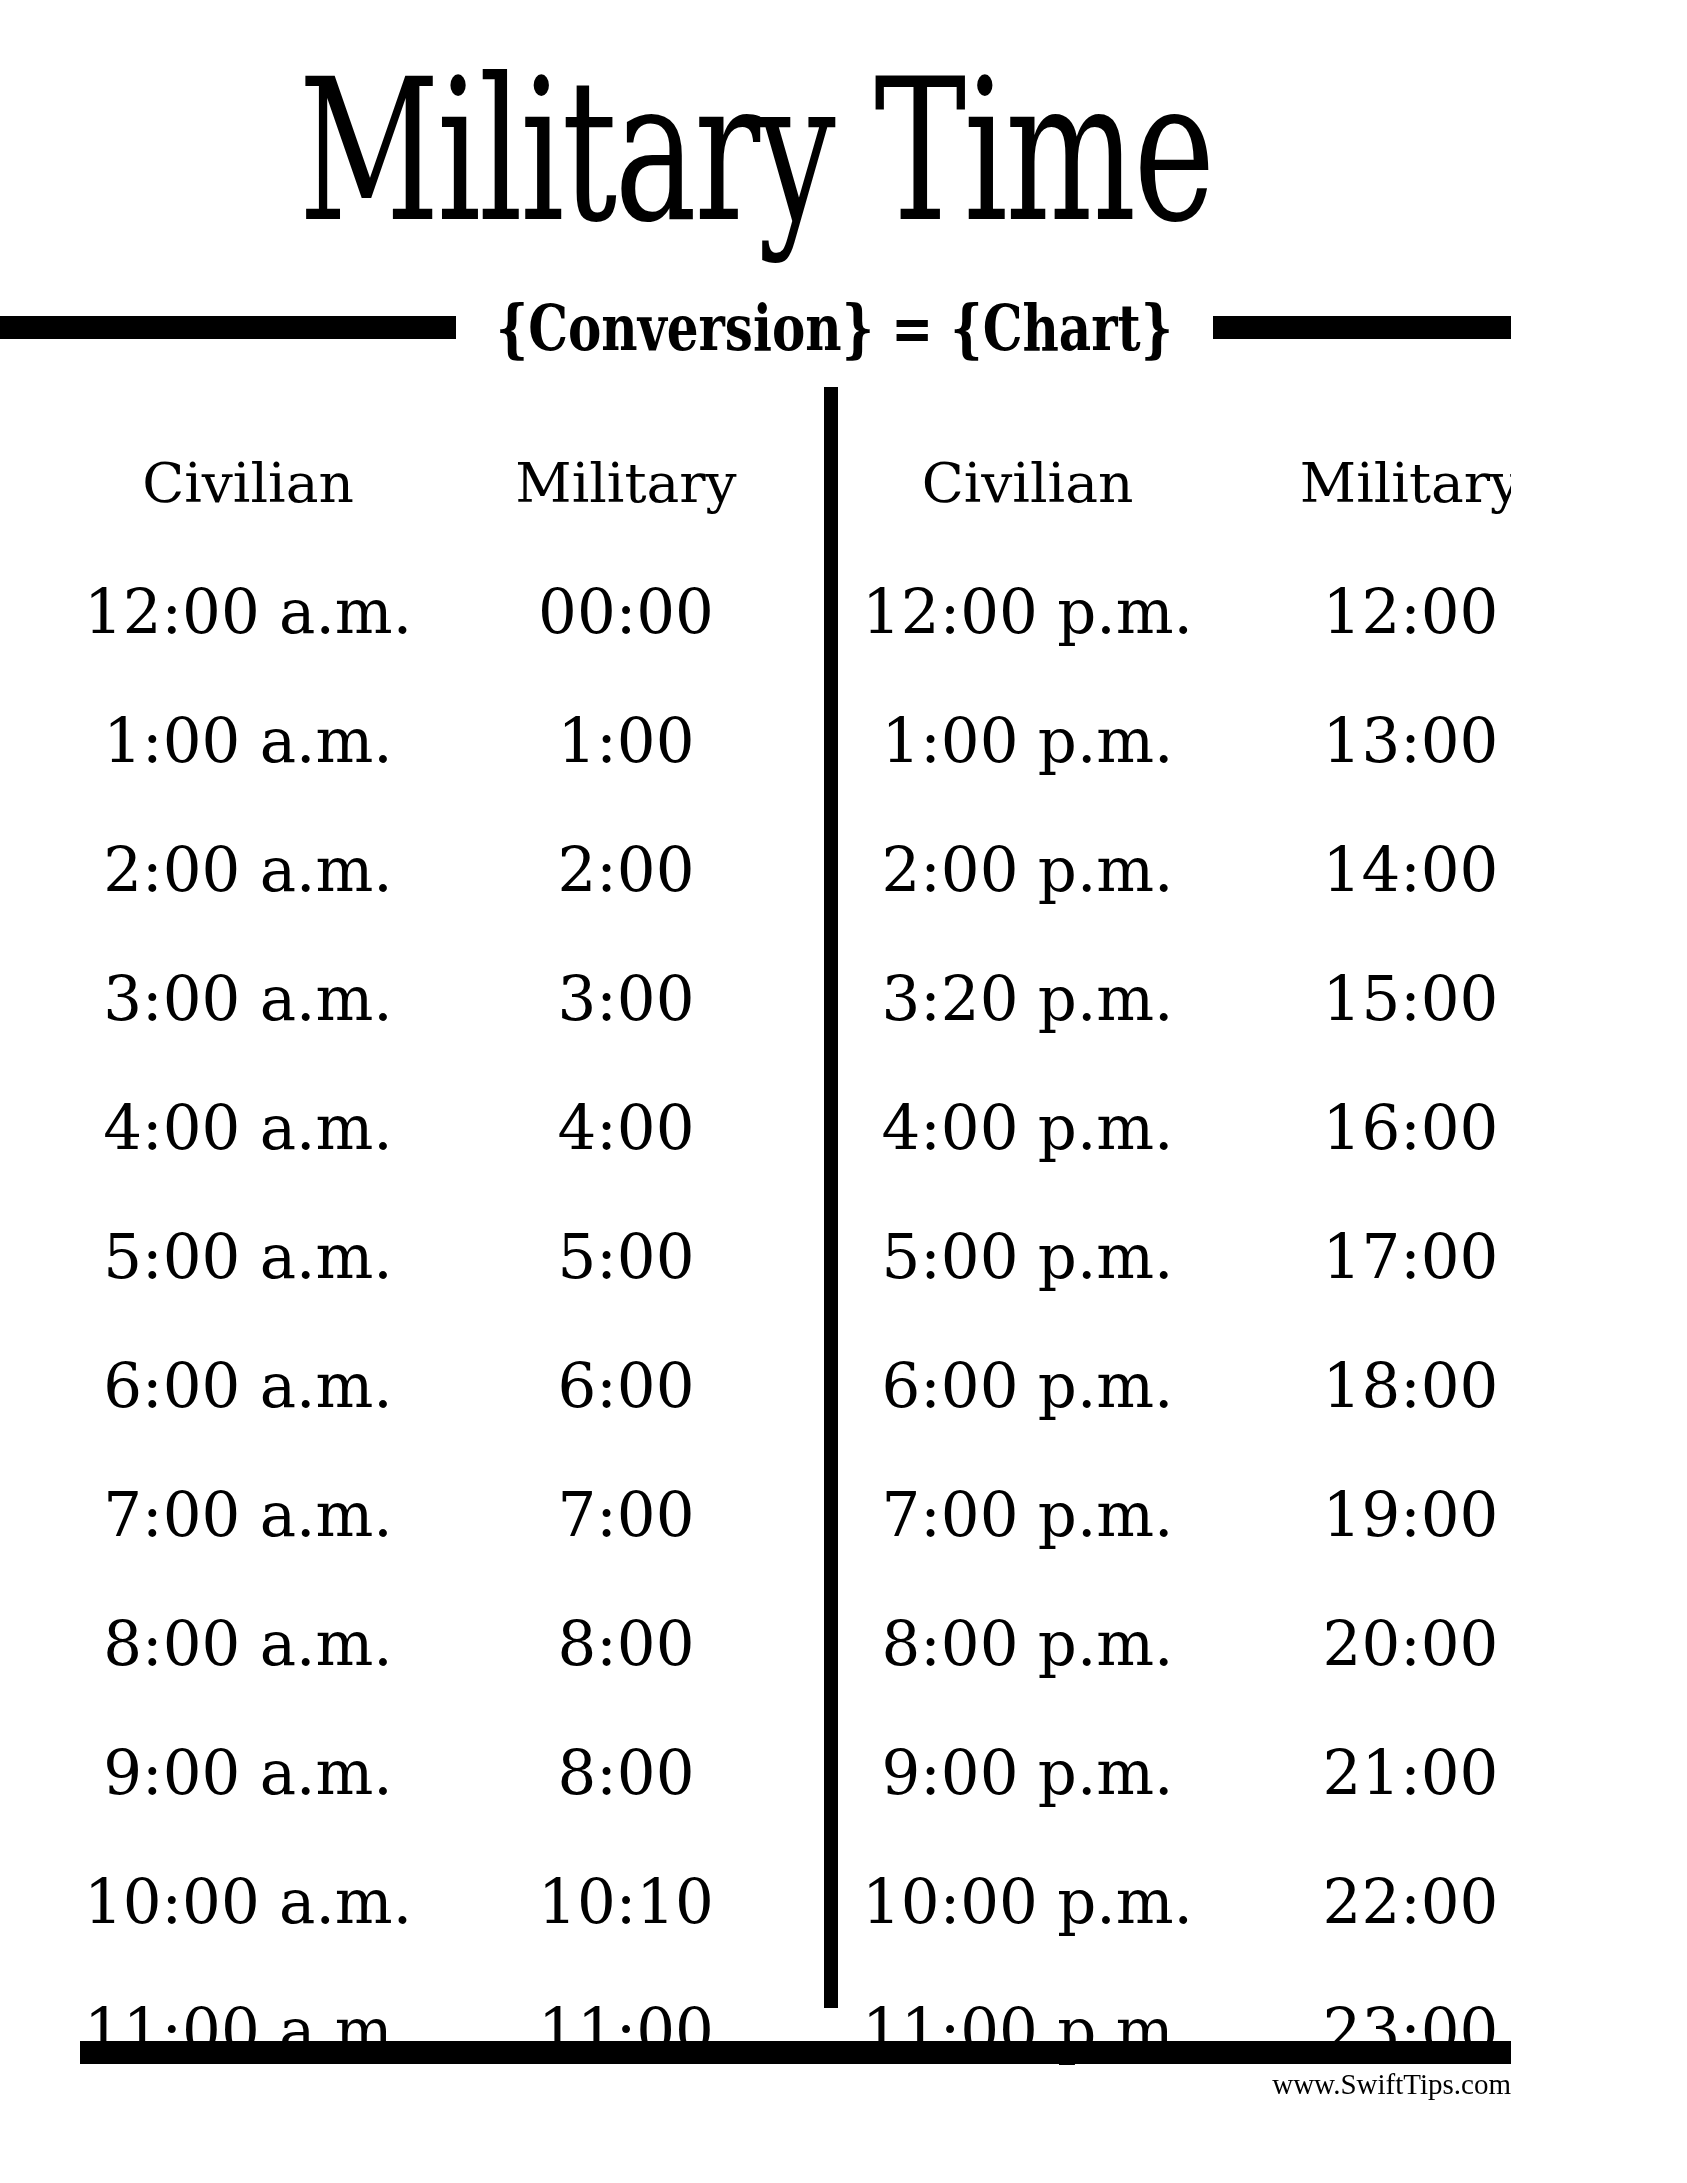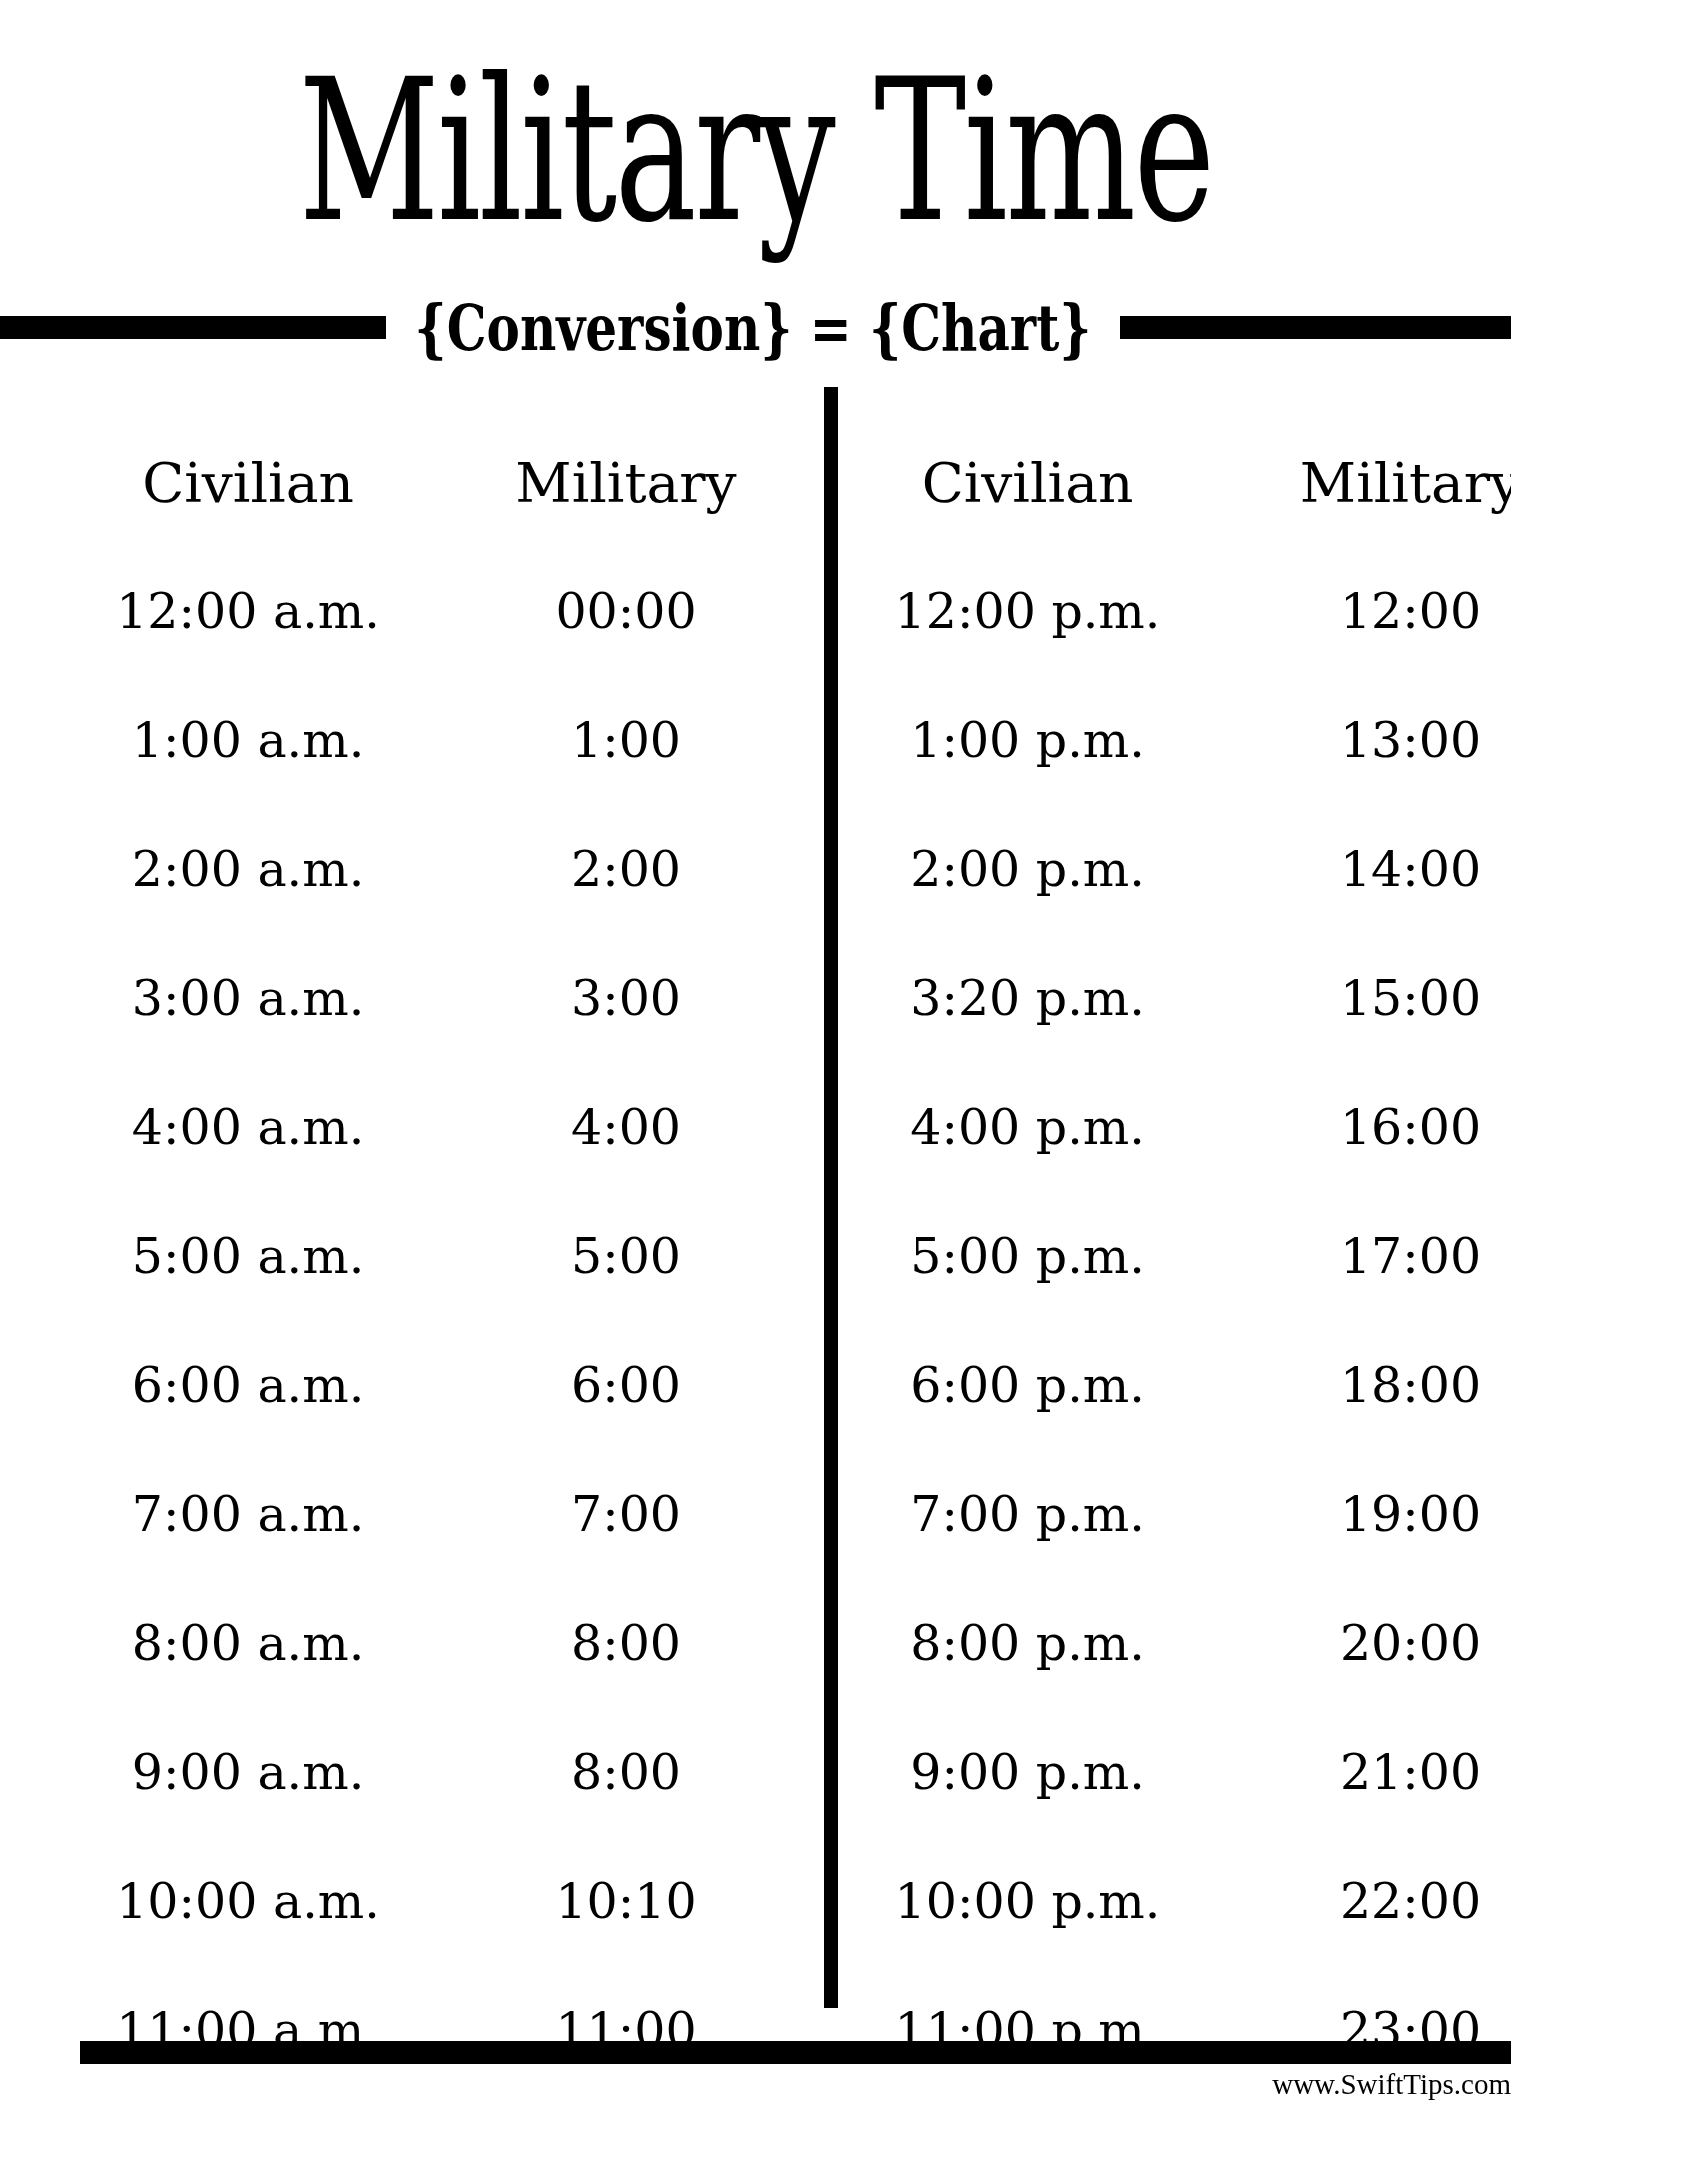--- a/index.html
+++ b/index.html
@@ -28,22 +28,22 @@
     transform-origin: center;
     letter-spacing: -2.6px;
     white-space: nowrap;
   }
 
   
   .subtitle-row {
     position: absolute;
     top: 288px; left: 0;
     width: 100%; height: 79px;
-    display: flex; align-items: center; justify-content: center;
-    gap: 29px;
+    display: flex; align-items: center; justify-content: space-between;
+    gap: 40px;
   }
   .hbar { height: 23.6px; background: var(--ink, #000000); flex: none; }
   .hbar-left  { width: 456px; }
   .hbar-right { width: 461px; }
   .subtitle {
     font-size: 50px;
     font-weight: 700;
     transform: scaleY(1.28);
     transform-origin: center;
     white-space: nowrap;
@@ -63,21 +63,21 @@
     top: 422px;
     display: grid;
     grid-template-columns: 1fr 1fr;
     grid-auto-rows: 121px;
     gap: 8px;
   }
   .table-am { left: 63px;  width: 748px; }
   .table-pm { left: 840px; width: 758px; }
   .cell {
     display: flex; align-items: center; justify-content: center;
-    font-size: 49px;
+    font-size: 61px;
     white-space: nowrap;
   }
   .cell-header { font-size: 55px; }
 
   
   .bottom-bar {
     position: absolute;
     left: 80px; top: 2041px;
     width: 1544px; height: 23px;
     background: var(--ink, #000000);

